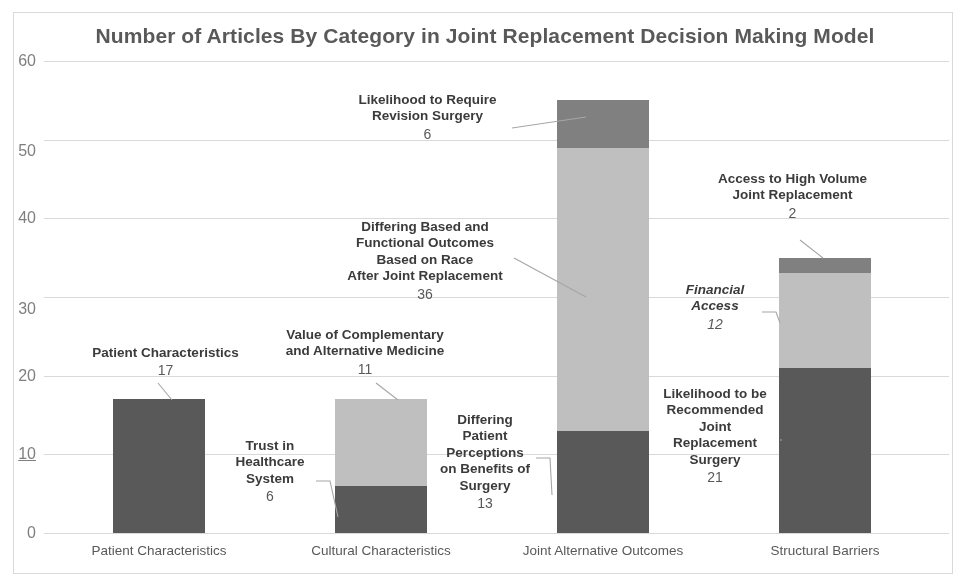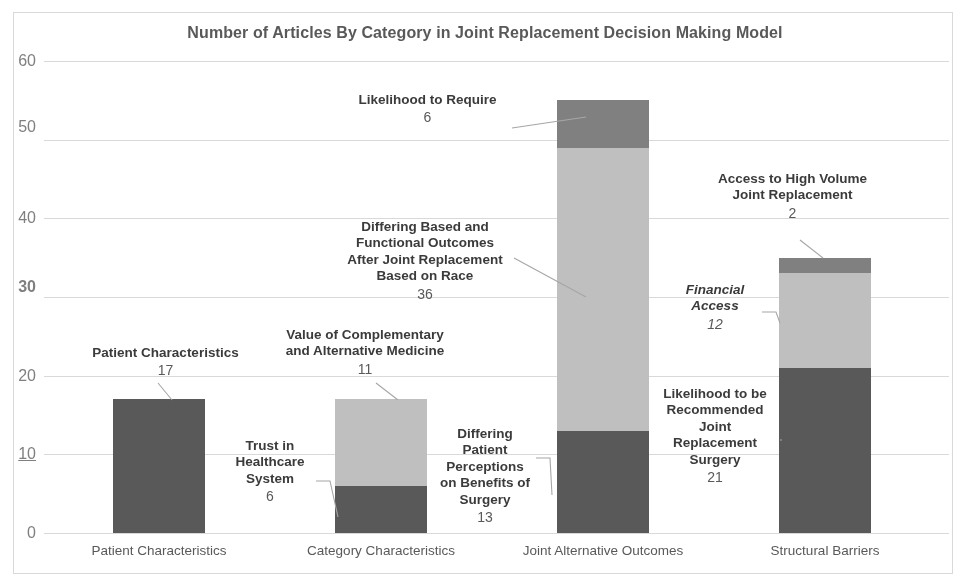--- a/index.html
+++ b/index.html
@@ -20,21 +20,21 @@
     left: 13px; top: 12px;
     width: 940px; height: 562px;
     border: 1px solid #d9d9d9;
     background: #ffffff;
   }
   .chart-title {
     position: absolute;
     left: 60px; top: 22px;
     width: 850px;
     text-align: center;
-    font-size: 16px;
+    font-size: 21px;
     font-weight: bold;
     color: #595959;
     line-height: 1.32;
     letter-spacing: 0.1px;
   }
   
   #plot {
     position: absolute;
     left: 44px; top: 61px;
     width: 905px; height: 472px;
@@ -116,23 +116,23 @@
         <div class="gridline" style="top: 314.667px;"></div>
         <div class="gridline" style="top: 236px;"></div>
         <div class="gridline" style="top: 157.333px;"></div>
         <div class="gridline" style="top: 78.6667px;"></div>
         <div class="gridline" style="top: 0px;"></div>
       </div>
     <div id="ytick-layer">
         <div class="ylabel" style="top: 472px;">0</div>
         <div class="ylabel" style="top: 393.333px; text-decoration: underline;">10</div>
         <div class="ylabel" style="top: 314.667px;">20</div>
-        <div class="ylabel" style="top: 226px; font-weight: bold;">30</div>
+        <div class="ylabel" style="top: 248px;">30</div>
         <div class="ylabel" style="top: 157.333px;">40</div>
-        <div class="ylabel" style="top: 66px;">50</div>
+        <div class="ylabel" style="top: 90px;">50</div>
         <div class="ylabel" style="top: 0px;">60</div>
       </div>
 
     <div id="bars-layer">
         <div class="bar-col" style="left: 69px; width: 92px; height: 133.733px;">
           <div class="seg dark" style="height: 133.733px; bottom: 0px; background: rgb(89, 89, 89);"></div>
         </div>
         <div class="bar-col" style="left: 291px; width: 92px; height: 133.733px;">
           <div class="seg dark" style="height: 47.2px; bottom: 0px; background: rgb(89, 89, 89);"></div>
           <div class="seg light" style="height: 86.5333px; bottom: 47.2px; background: rgb(191, 191, 191);"></div>
@@ -144,21 +144,21 @@
         </div>
         <div class="bar-col" style="left: 735px; width: 92px; height: 275.333px;">
           <div class="seg dark" style="height: 165.2px; bottom: 0px; background: rgb(89, 89, 89);"></div>
           <div class="seg light" style="height: 94.4px; bottom: 165.2px; background: rgb(191, 191, 191);"></div>
           <div class="seg mid" style="height: 15.7333px; bottom: 259.6px; background: rgb(128, 128, 128);"></div>
         </div>
       </div>
 
     <div id="xlabel-layer">
         <div class="xlabel" style="left: 115px;">Patient Characteristics</div>
-        <div class="xlabel" style="left: 337px;">Category Characteristics</div>
+        <div class="xlabel" style="left: 337px;">Cultural Characteristics</div>
         <div class="xlabel" style="left: 559px;">Joint Alternative Outcomes</div>
         <div class="xlabel" style="left: 781px;">Structural Barriers</div>
       </div>
   </div>
 
   <div id="anno-layer">
       <div class="anno" style="left: 78px; top: 345px; width: 175px;">
         <div>Patient Characteristics</div>
         <span class="val">17</span>
       </div>
@@ -166,37 +166,38 @@
         <div>Trust in</div>
         <div>Healthcare</div>
         <div>System</div>
         <span class="val">6</span>
       </div>
       <div class="anno" style="left: 265px; top: 327px; width: 200px;">
         <div>Value of Complementary</div>
         <div>and Alternative Medicine</div>
         <span class="val">11</span>
       </div>
-      <div class="anno" style="left: 430px; top: 426px; width: 110px;">
+      <div class="anno" style="left: 430px; top: 412px; width: 110px;">
         <div>Differing</div>
         <div>Patient</div>
         <div>Perceptions</div>
         <div>on Benefits of</div>
         <div>Surgery</div>
         <span class="val">13</span>
       </div>
       <div class="anno" style="left: 330px; top: 219px; width: 190px;">
         <div>Differing Based and</div>
         <div>Functional Outcomes</div>
+        <div>Based on Race</div>
         <div>After Joint Replacement</div>
-        <div>Based on Race</div>
         <span class="val">36</span>
       </div>
       <div class="anno" style="left: 340px; top: 92px; width: 175px;">
         <div>Likelihood to Require</div>
+        <div>Revision Surgery</div>
         <span class="val">6</span>
       </div>
       <div class="anno" style="left: 650px; top: 386px; width: 130px;">
         <div>Likelihood to be</div>
         <div>Recommended</div>
         <div>Joint</div>
         <div>Replacement</div>
         <div>Surgery</div>
         <span class="val">21</span>
       </div>

